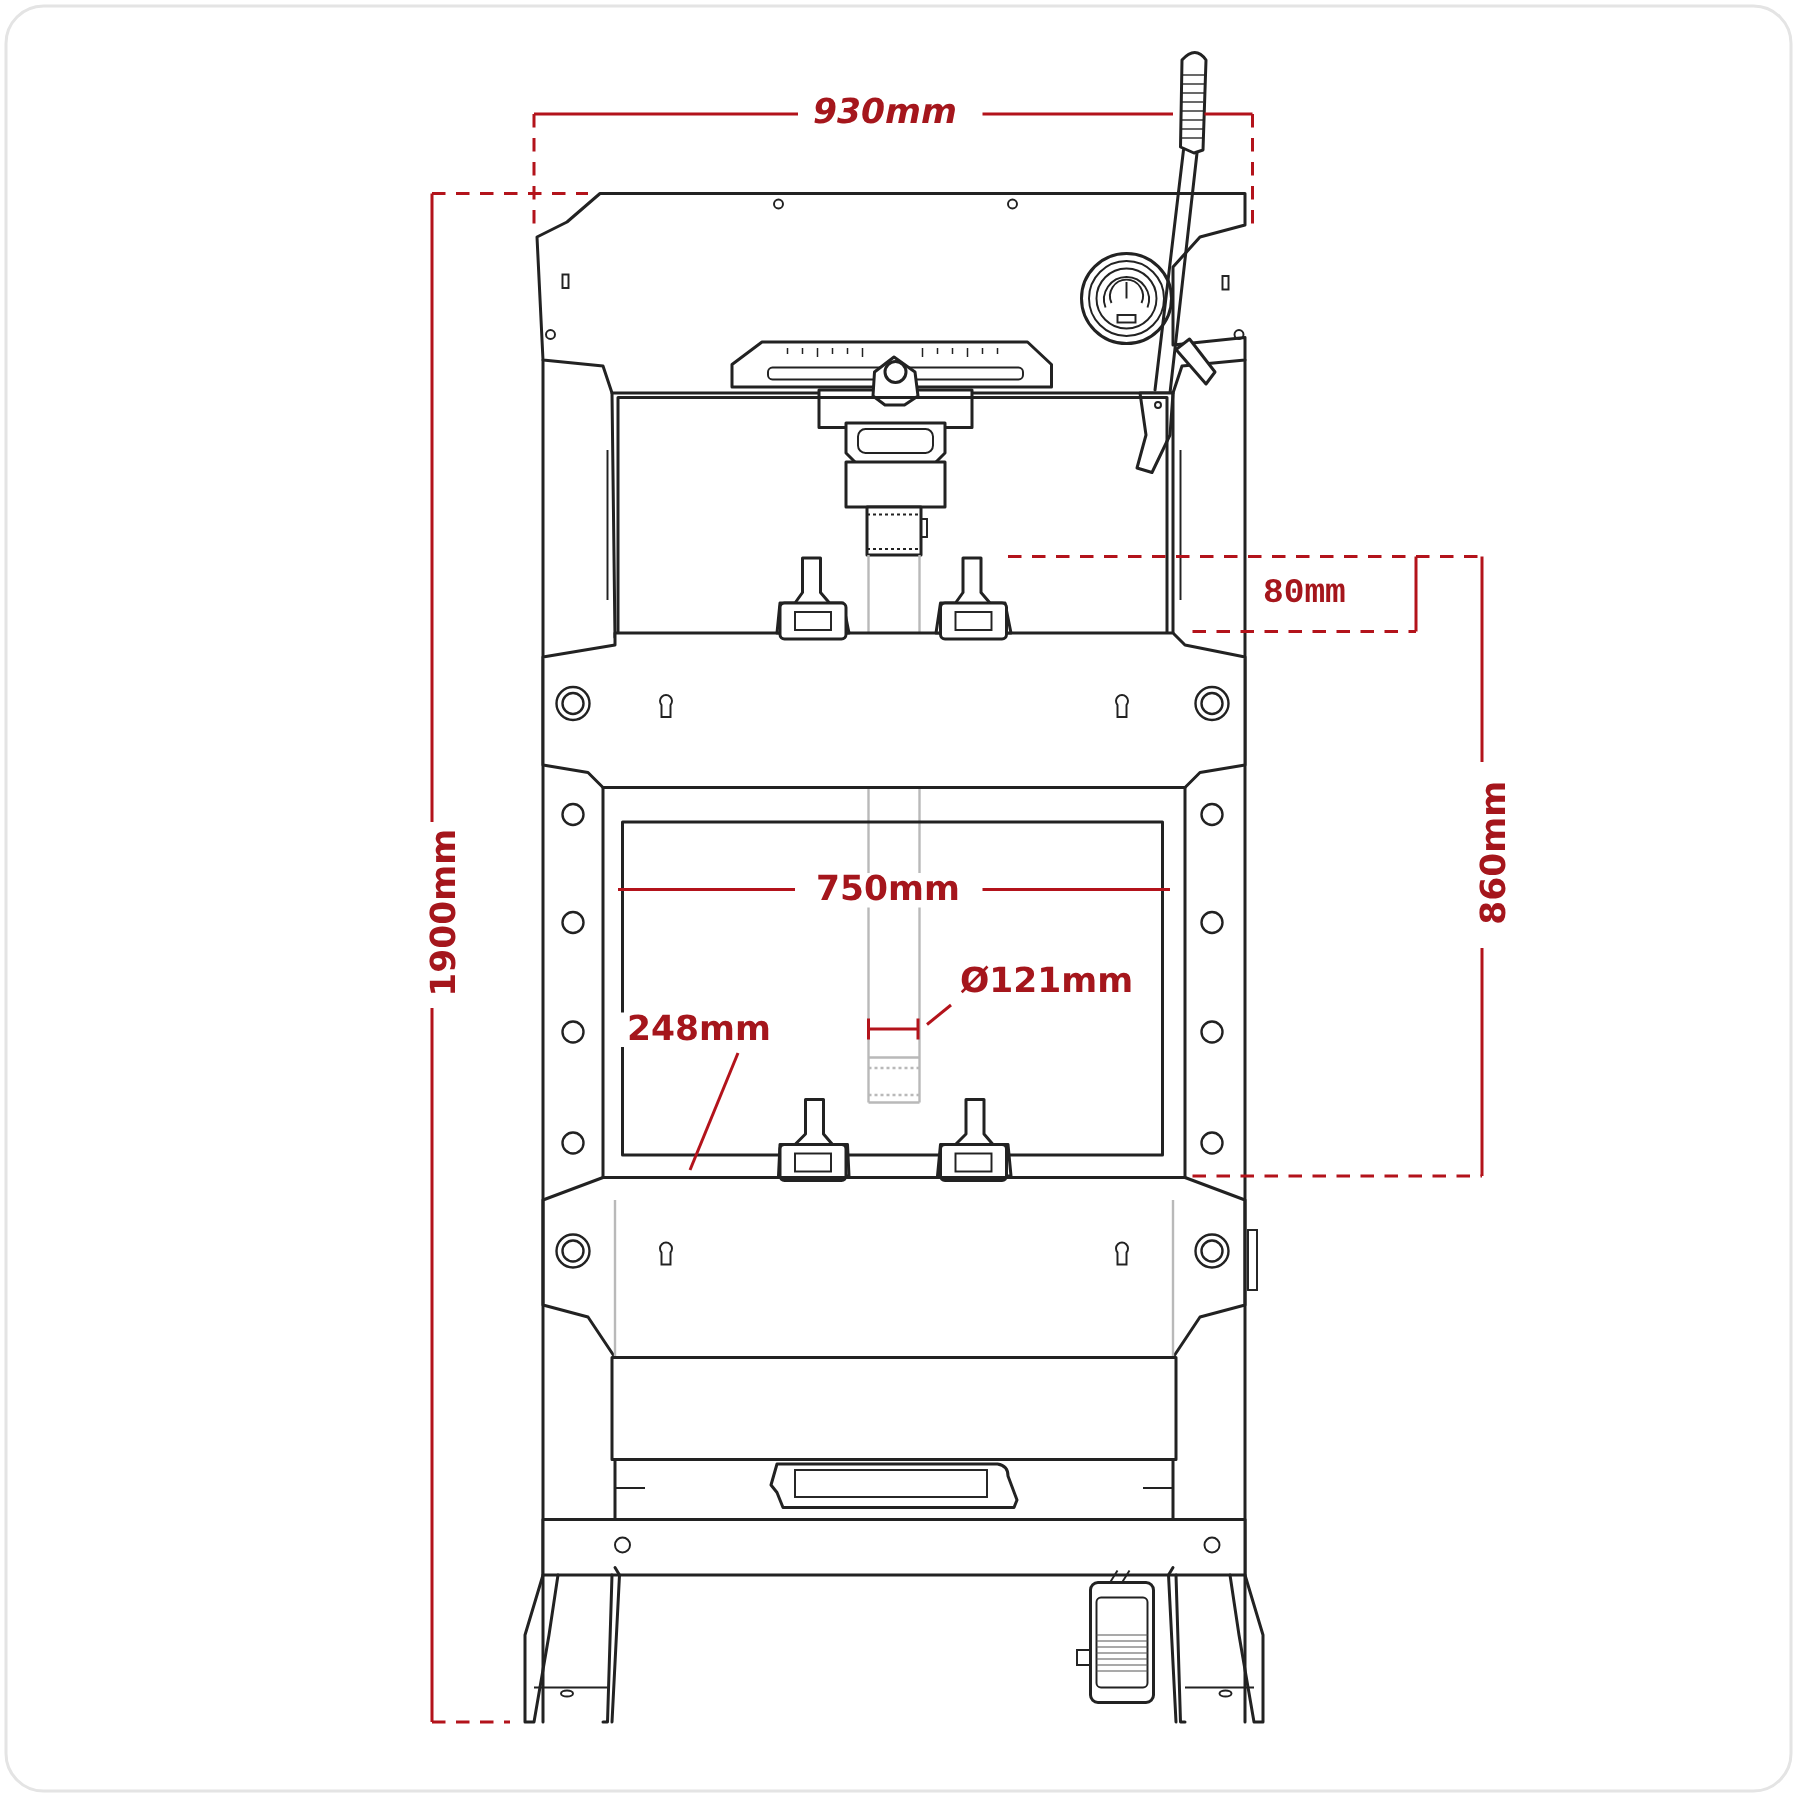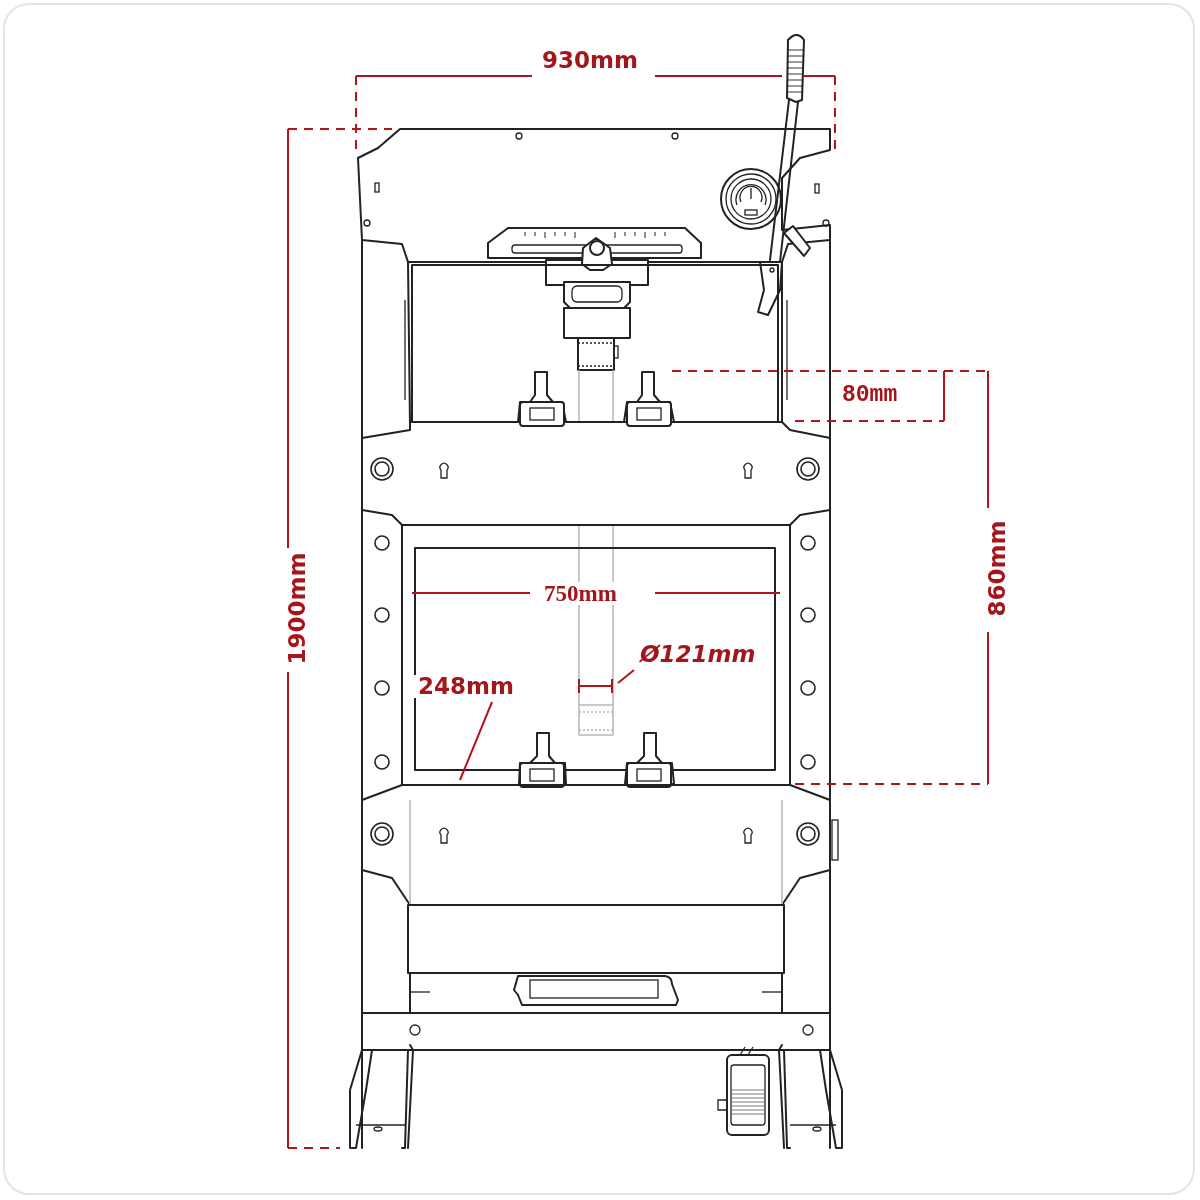--- a/index.html
+++ b/index.html
@@ -246,19 +246,19 @@
 
     <line class="dim" x1="579" y1="686" x2="612" y2="686"></line>
     <line class="dim" x1="579" y1="679" x2="579" y2="693"></line>
     <line class="dim" x1="612" y1="679" x2="612" y2="693"></line>
     <line class="dim" x1="618" y1="683" x2="634" y2="670"></line>
 
     <line class="dim" x1="492" y1="702" x2="460" y2="780"></line>
   </g>
 </svg>
 
-<div class="dim-label" style="left:536px; top:49px;">930mm</div>
+<div class="dim-label" style="left:536px; top:64px;font-style:italic;">930mm</div>
 <div class="dim-label vert" style="left:236px; top:598px; width:110px; text-align:center;">1900mm</div>
 <div class="dim-label" style="left:838px; top:384px; padding:0 4px;font-family:Liberation Mono, monospace;">80mm</div>
 <div class="dim-label vert" style="left:943px; top:557px; width:96px; text-align:center;">860mm</div>
-<div class="dim-label" style="left:538px; top:582px;font-family:Liberation Serif, serif;">750mm</div>
-<div class="dim-label" style="left:634px; top:643px;font-style:italic;">Ø121mm</div>
+<div class="dim-label" style="left:538px; top:582px;">750mm</div>
+<div class="dim-label" style="left:634px; top:643px;">Ø121mm</div>
 <div class="dim-label" style="left:412px; top:675px;">248mm</div>
 
 </body></html>

